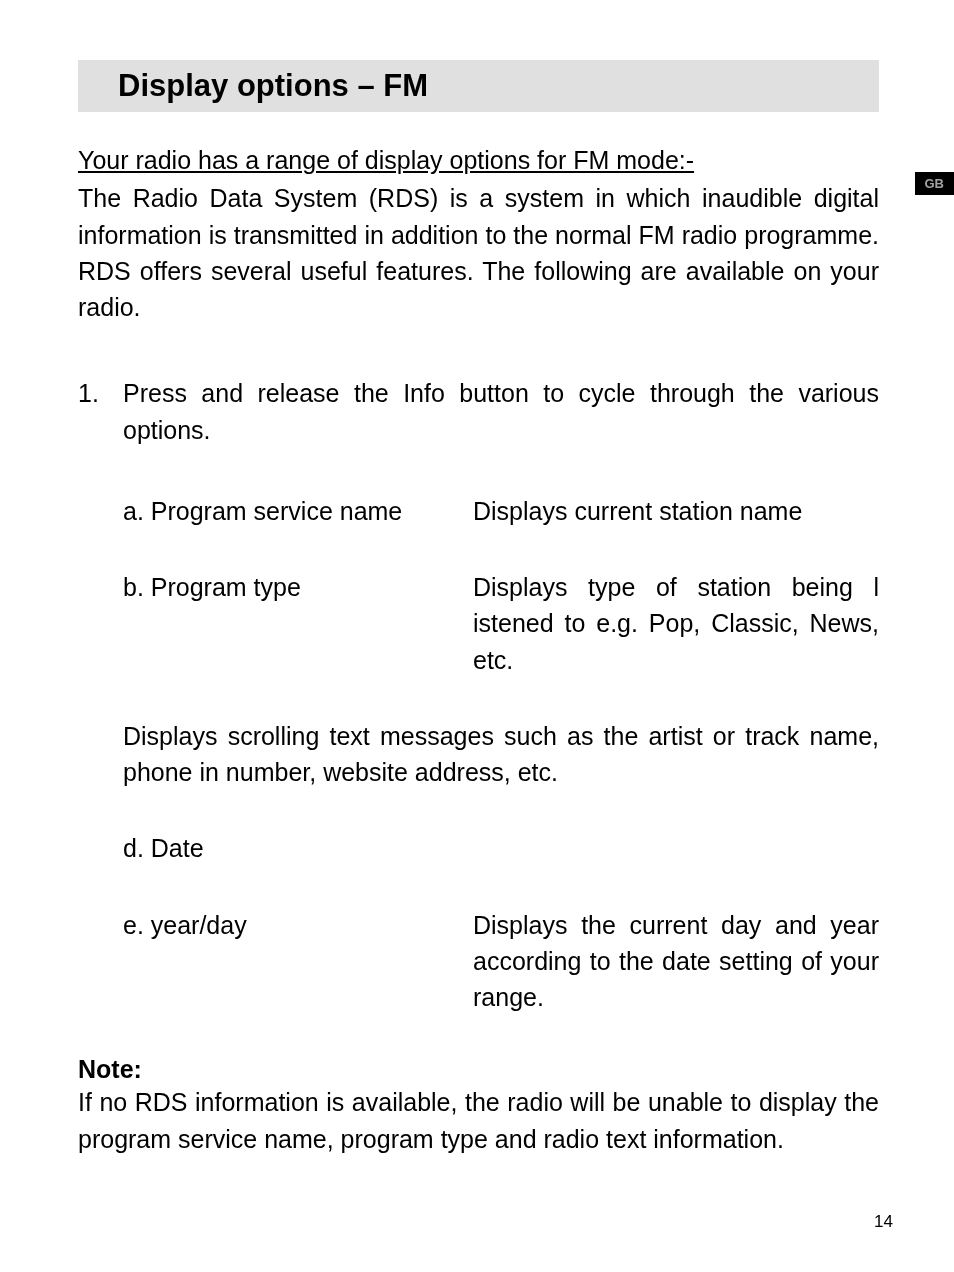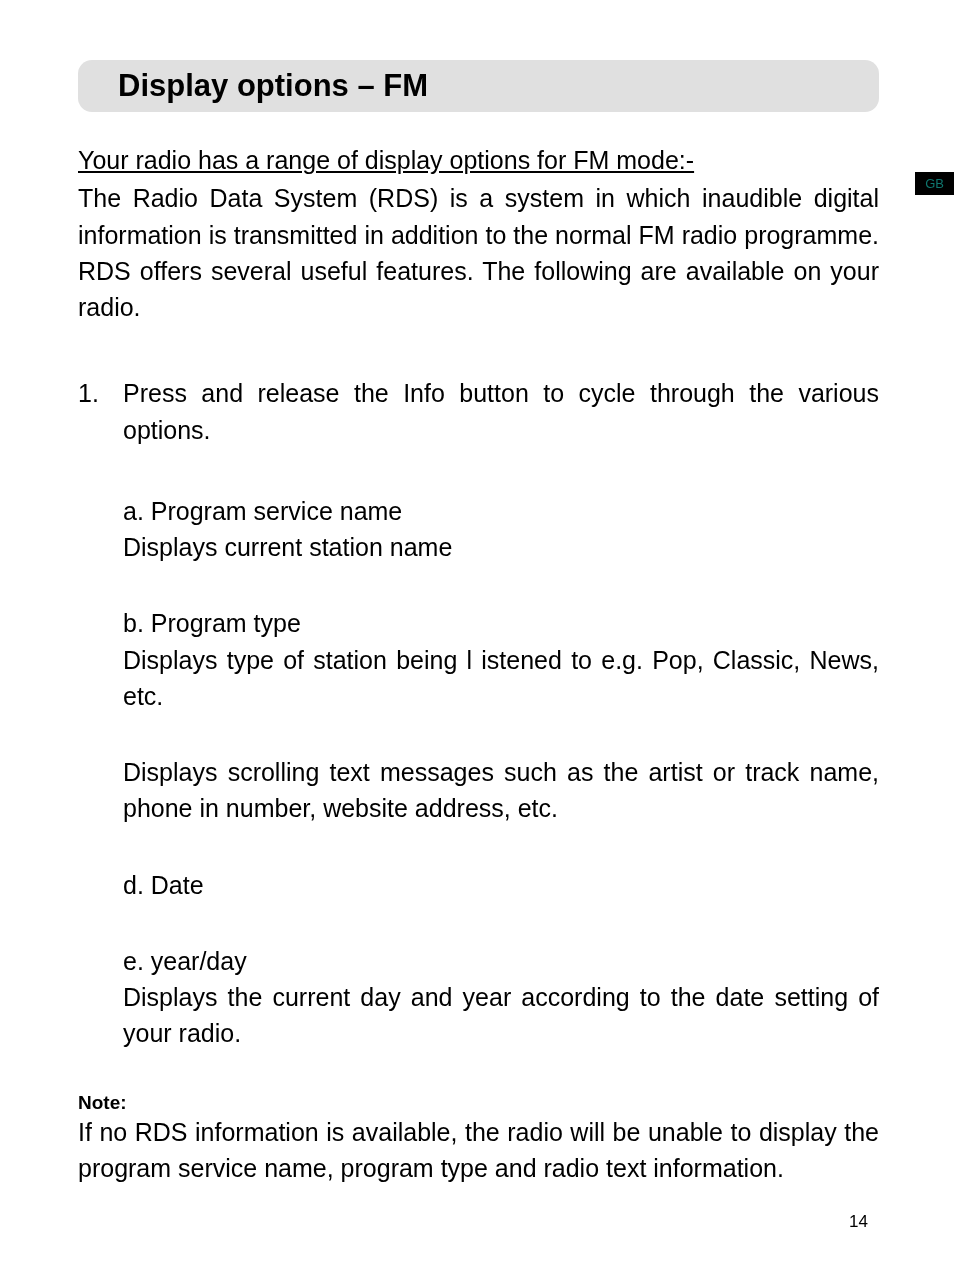--- a/index.html
+++ b/index.html
@@ -9,34 +9,33 @@
       background: #fff;
       font-family: Arial, Helvetica, sans-serif;
       color: #000;
       position: relative;
       padding: 60px 75px 40px 78px;
     }
     .heading-bar {
       background: #e0e0e0;
       padding: 8px 0 8px 40px;
       margin-bottom: 30px;
-      border-radius: 14px;
     }
     .heading-text {
       font-size: 31px;
       font-weight: bold;
     }
     .language-tab {
       position: absolute;
       right: 0;
       top: 172px;
       background: #000;
-      color: #0f766e;
+      color: #a3a3a3;
       font-size: 13px;
-      font-weight: normal;
+      font-weight: bold;
       padding: 4px 10px;
     }
     .intro-line {
       font-size: 25px;
       line-height: 1.45;
       margin-bottom: 2px;
       text-decoration: underline;
     }
     .intro-para {
       font-size: 25px;
@@ -57,44 +56,43 @@
     }
     .step-text {
       flex: 1;
     }
     .option-row {
       display: flex;
       font-size: 25px;
       line-height: 1.45;
       margin-left: 45px;
       margin-bottom: 40px;
-      flex-direction: column;
     }
     .option-label {
       width: 350px;
       flex-shrink: 0;
     }
     .option-desc {
       flex: 1;
       text-align: justify;
     }
     .note-label {
-      font-size: 19px;
+      font-size: 25px;
       font-weight: bold;
       margin-top: 10px;
     }
     .note-text {
       font-size: 25px;
       line-height: 1.45;
       text-align: justify;
     }
     .page-num {
       position: absolute;
       bottom: 40px;
-      right: 86px;
+      right: 61px;
       font-size: 17px;
     }
   </style>
 </head>
 <body>
 
 <div class="heading-bar">
   <div class="heading-text">Display options – FM</div>
 </div>
 
@@ -117,19 +115,19 @@
   <div class="option-desc">Displays type of station being l istened to e.g. Pop, Classic, News, etc.</div>
 </div>
 <div class="option-row">
   <div class="option-desc">Displays scrolling text messages such as the artist or track name, phone in number, website address, etc.</div>
 </div>
 <div class="option-row">
   <div class="option-label">d. Date</div>
 </div>
 <div class="option-row">
   <div class="option-label">e. year/day</div>
-  <div class="option-desc">Displays the current day and year according to the date setting of your radio.</div>
+  <div class="option-desc">Displays the current day and year according to the date setting of your range.</div>
 </div>
 
 <div class="note-label">Note:</div>
 <div class="note-text">If no RDS information is available, the radio will be unable to display the program service name, program type and radio text information.</div>
 
 <div class="page-num">14</div>
 
 </body></html>

